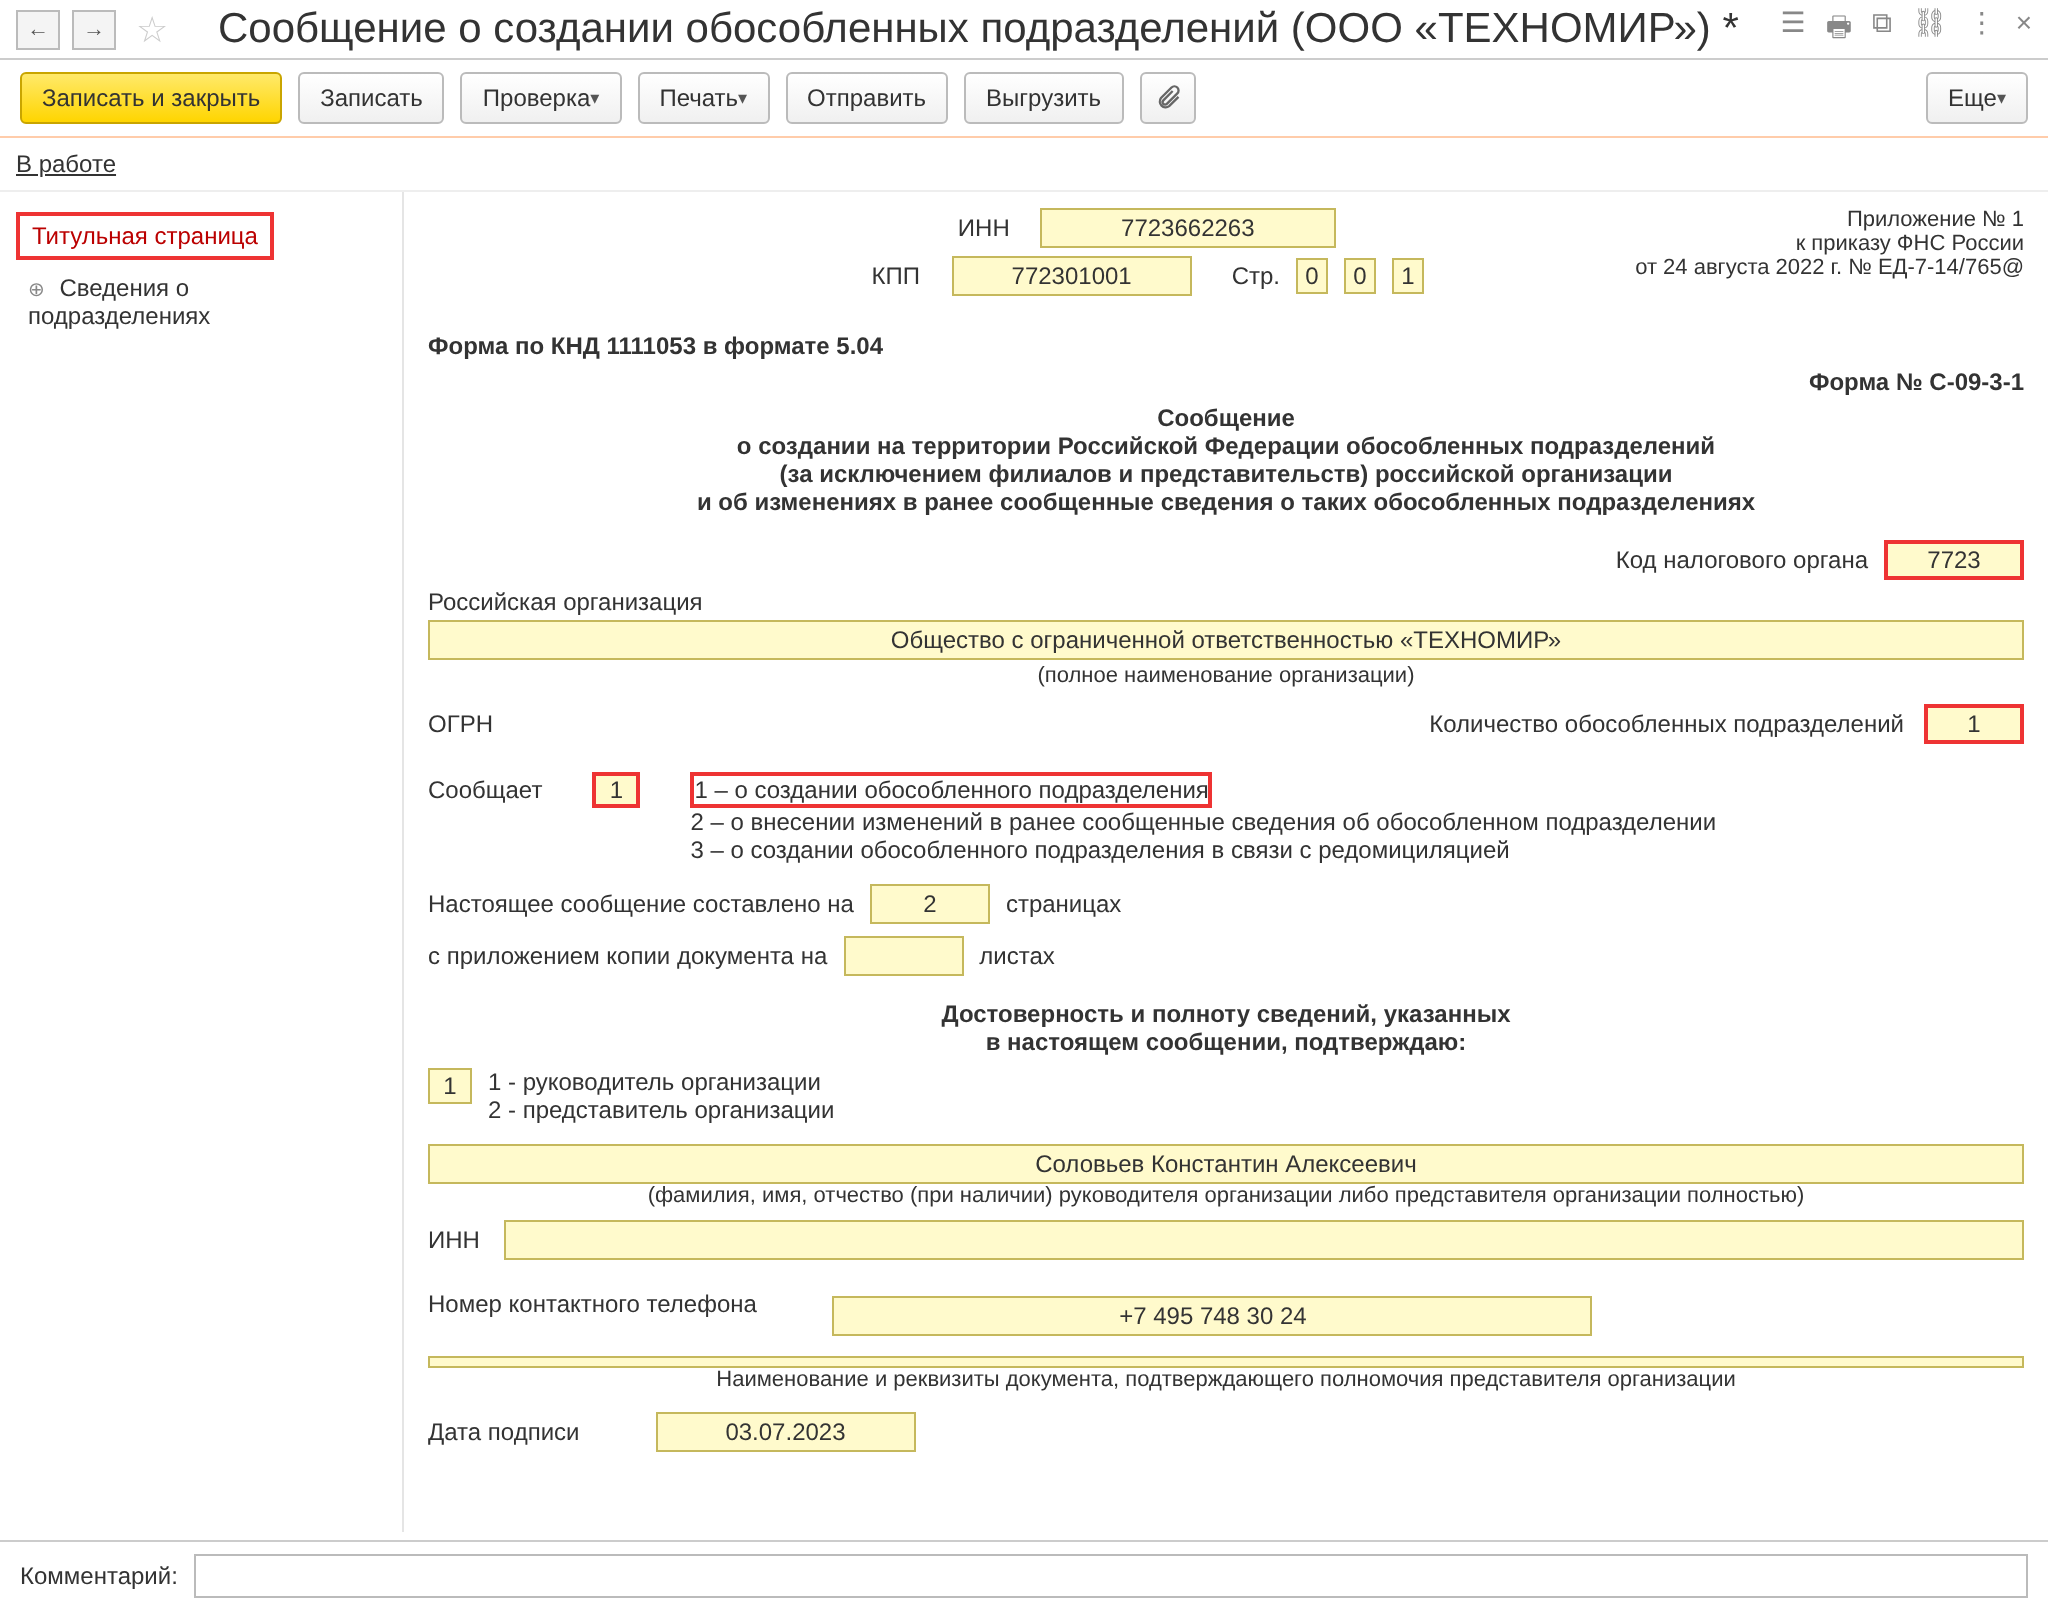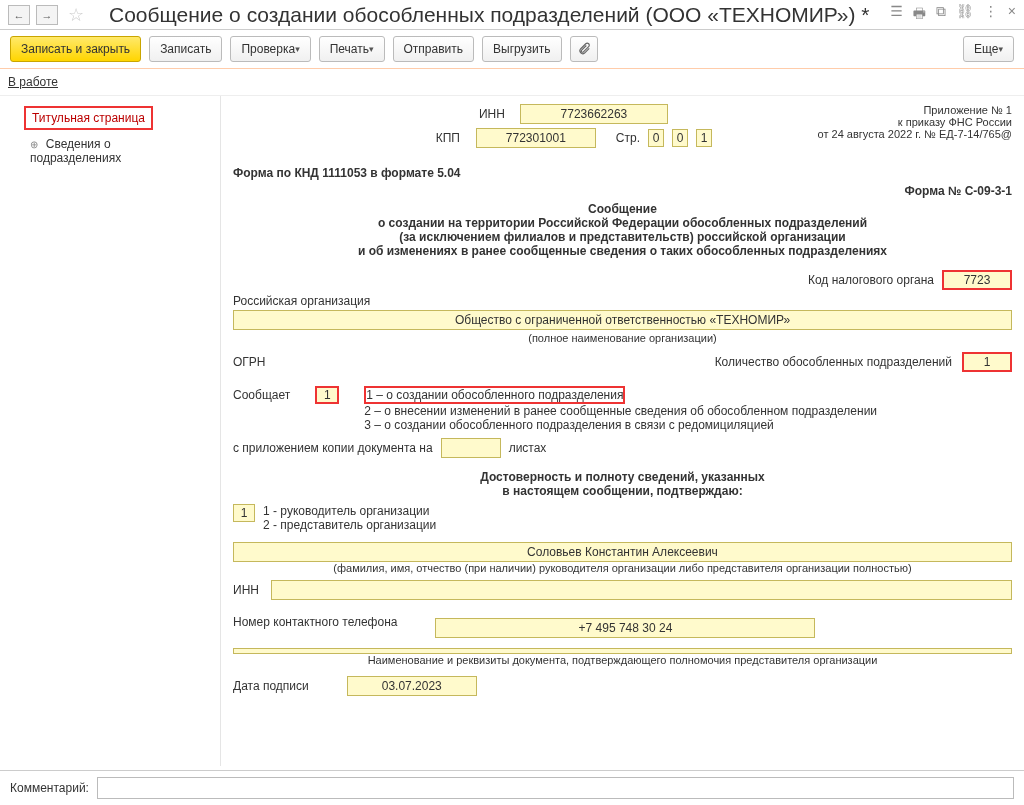--- a/index.html
+++ b/index.html
@@ -12,21 +12,21 @@
   .top-icons span { cursor: pointer; }
   .toolbar { display: flex; align-items: center; padding: 6px 10px; gap: 8px; border-bottom: 1px solid #fca; background: #fff; }
   .btn { height: 26px; border: 1px solid #bbb; background: linear-gradient(#fff,#f0f0f0); padding: 0 10px; display: flex; align-items: center; cursor: pointer; border-radius: 3px; font-size: 12px; }
   .btn.primary { background: linear-gradient(#ffe96a,#ffd500); border-color: #c9a500; font-weight: 400; }
   .btn.icon-only { width: 28px; justify-content: center; padding: 0; }
   .dd::after { content: " ▾"; font-size: 9px; color: #555; }
   .toolbar .right { margin-left: auto; display: flex; gap: 6px; }
   .status-line { padding: 6px 8px; border-bottom: 1px solid #eee; }
   .status-link { text-decoration: underline; color: #333; cursor: pointer; }
   .body { display: flex; height: 670px; }
-  .sidebar { width: 221px; border-right: 1px solid #e5e5e5; padding: 10px 24px; }
+  .sidebar { width: 202px; border-right: 1px solid #e5e5e5; padding: 10px 8px; }
   .side-item { padding: 3px 6px; cursor: pointer; font-size: 12px; margin-bottom: 4px; }
   .side-item.active { border: 2px solid #e33; color: #b00; display: inline-block; }
   .side-item .plus { color: #888; margin-right: 4px; font-size: 10px; }
   .main { flex: 1; overflow: auto; background: #fff; padding: 8px 12px; }
   .yellow-input { background: #fffacc; border: 1px solid #c5b85c; display: inline-flex; align-items: center; justify-content: center; height: 20px; text-align: center; font-size: 12px; }
   .cell-box { border: 1px solid #c5b85c; background: #fffacc; display: inline-flex; align-items: center; justify-content: center; width: 16px; height: 18px; font-size: 12px; }
   .row { display: flex; align-items: center; gap: 8px; }
   .label { display: inline-block; }
   .right-text { text-align: right; font-size: 11px; color: #333; }
   .center { text-align: center; }
@@ -140,20 +140,25 @@
     <div style="display:flex; align-items:flex-start; gap:25px; margin-top:14px;">
       <span style="padding-top:2px;">Сообщает</span>
       <span class="yellow-input hl-red" style="width:24px; height:18px;">1</span>
       <div>
         <div style="border:2px solid #e33; display:inline-block; padding:0 0;">1 – о создании обособленного подразделения</div>
         <div>2 – о внесении изменений в ранее сообщенные сведения об обособленном подразделении</div>
         <div>3 – о создании обособленного подразделения в связи с редомициляцией</div>
       </div>
     </div>
 
+    <div class="row" style="margin-top:10px;">
+      <span>Настоящее сообщение составлено на</span>
+      <span class="yellow-input" style="width:60px;">2</span>
+      <span>страницах</span>
+    </div>
     <div class="row" style="margin-top:6px;">
       <span>с приложением копии документа на</span>
       <span class="yellow-input" style="width:60px;"></span>
       <span>листах</span>
     </div>
 
     <div class="center bold" style="margin-top:12px;">Достоверность и полноту сведений, указанных</div>
     <div class="center bold">в настоящем сообщении, подтверждаю:</div>
 
     <div style="display:flex; align-items:flex-start; gap:8px; margin-top:6px;">

